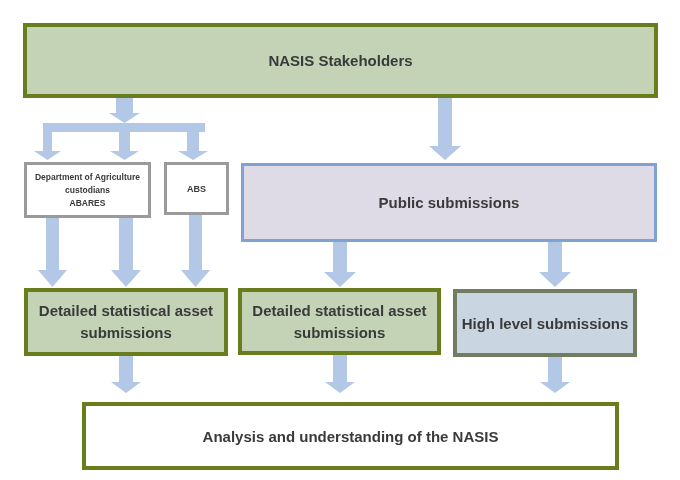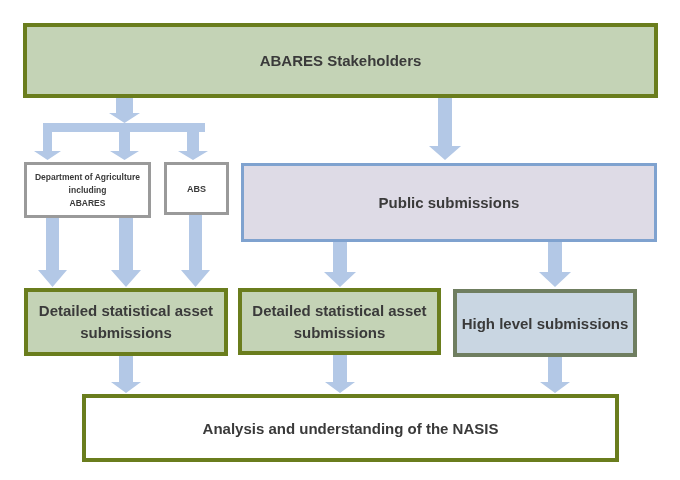--- a/index.html
+++ b/index.html
@@ -7,21 +7,21 @@
     width: 680px; height: 480px; position: relative; overflow: hidden;
     background: #ffffff;
     font-family: "Liberation Sans", "DejaVu Sans", sans-serif;
   }
   .box {
     position: absolute; box-sizing: border-box;
     display: flex; flex-direction: column; align-items: center; justify-content: center;
     text-align: center; color: #3a3a3a; font-weight: bold;
   }
   .green { background: #c4d3b6; border: 4px solid #6a7d1d; }
-  .white-green { background: #ffffff; border: 4px solid #6a7d1d; }
+  .white-green { background: #ffffff; border: 4px solid #6a7d1d; margin-top: 8px; }
   .grey { background: #ffffff; border: 3px solid #9a9a9a; }
   .lavender { background: #dedbe6; border: 3px solid #7fa2cf; text-align: right; }
   .bluegrey { background: #c9d6e2; border: 4px solid #6f7e60; }
   svg.arrows { position: absolute; left: 0; top: 0; }
   .arrow { fill: #b3c8e6; }
 </style>
 </head>
 <body>
 
 <svg class="arrows" width="680" height="480">
@@ -42,26 +42,26 @@
 
   <polygon class="arrow" points="333,241 347,241 347,272 356,272 340,287 324,272 333,272"></polygon>
   <polygon class="arrow" points="548,241 562,241 562,272 571,272 555,287 539,272 548,272"></polygon>
 
   <polygon class="arrow" points="119,355 133,355 133,382 141,382 126,393 111,382 119,382"></polygon>
   <polygon class="arrow" points="333,355 347,355 347,382 355,382 340,393 325,382 333,382"></polygon>
   <polygon class="arrow" points="548,356 562,356 562,382 570,382 555,393 540,382 548,382"></polygon>
 </svg>
 
 <div class="box green" style="left:23px; top:23px; width:635px; height:75px; font-size:15px; line-height:27px;">
-  <div>ABARES Stakeholders</div>
+  <div>NASIS Stakeholders</div>
 </div>
 
 <div class="box grey" style="left:24px; top:162px; width:127px; height:56px; font-size:8.5px; line-height:13px;">
   <div>Department of Agriculture</div>
-  <div>including</div>
+  <div>custodians</div>
   <div>ABARES</div>
 </div>
 
 <div class="box grey" style="left:164px; top:162px; width:65px; height:53px; font-size:9px;">
   <div>ABS</div>
 </div>
 
 <div class="box lavender" style="left:241px; top:163px; width:416px; height:79px; font-size:15px;">
   <div>Public submissions</div>
 </div>

